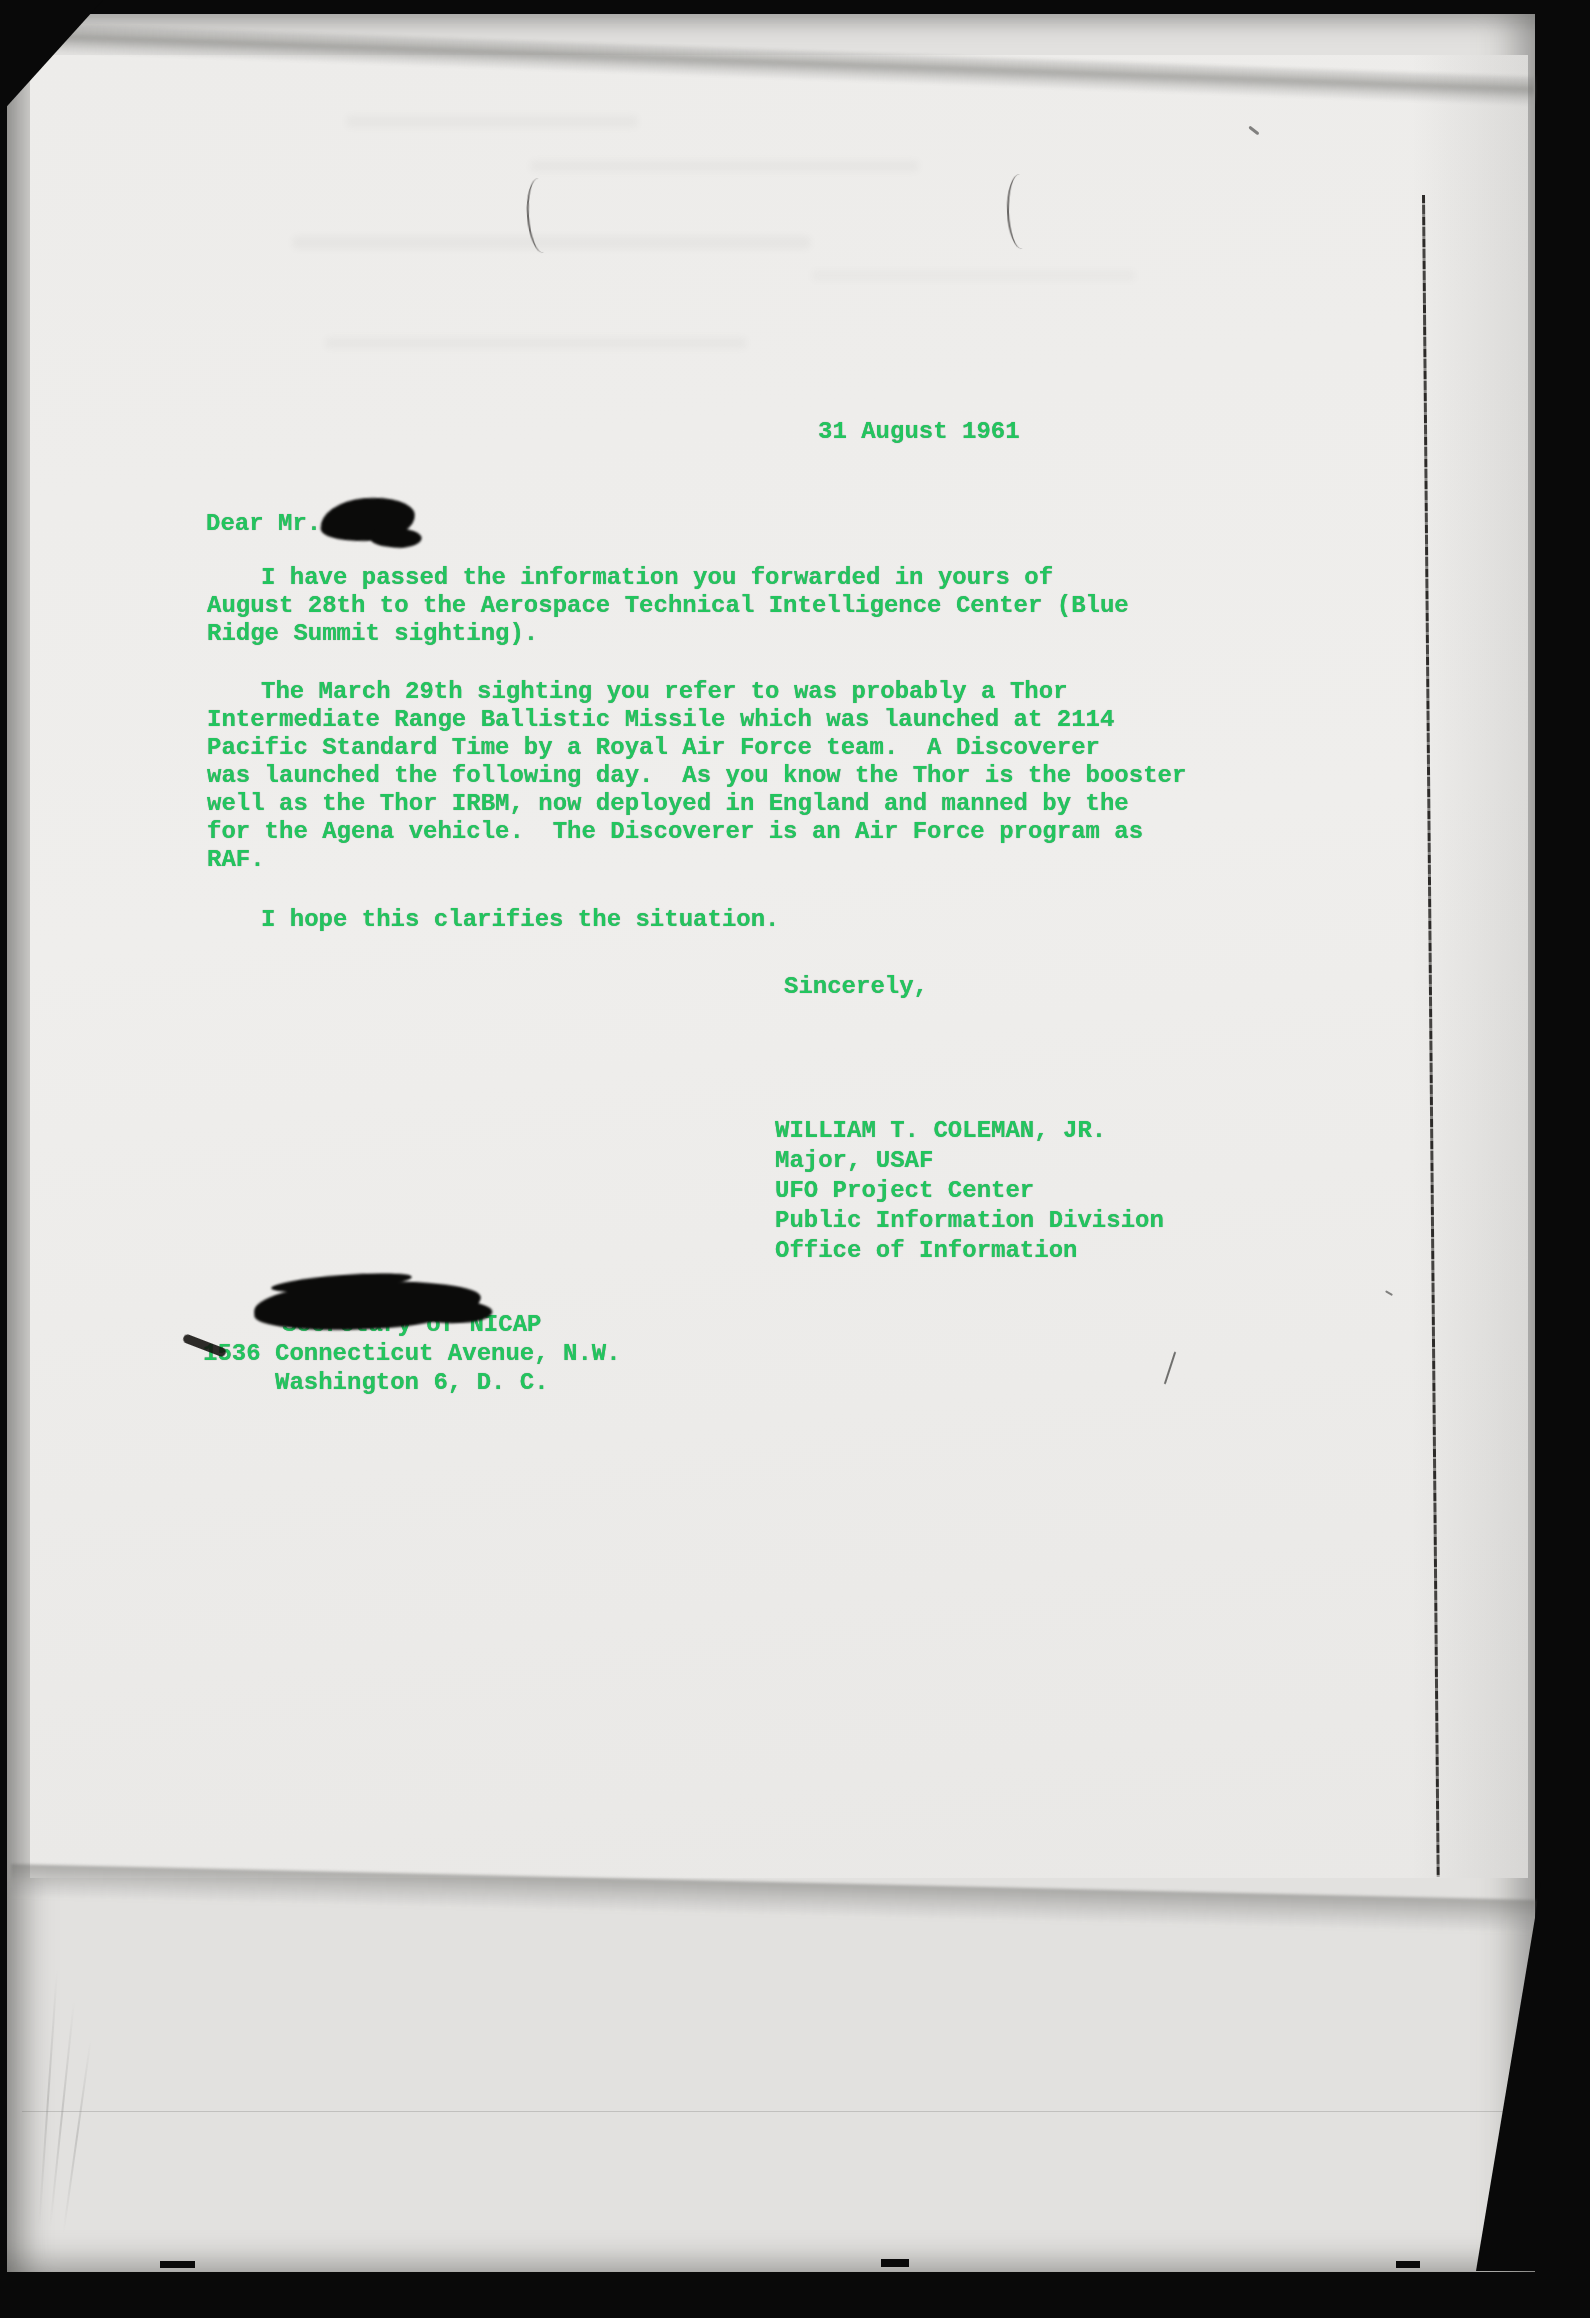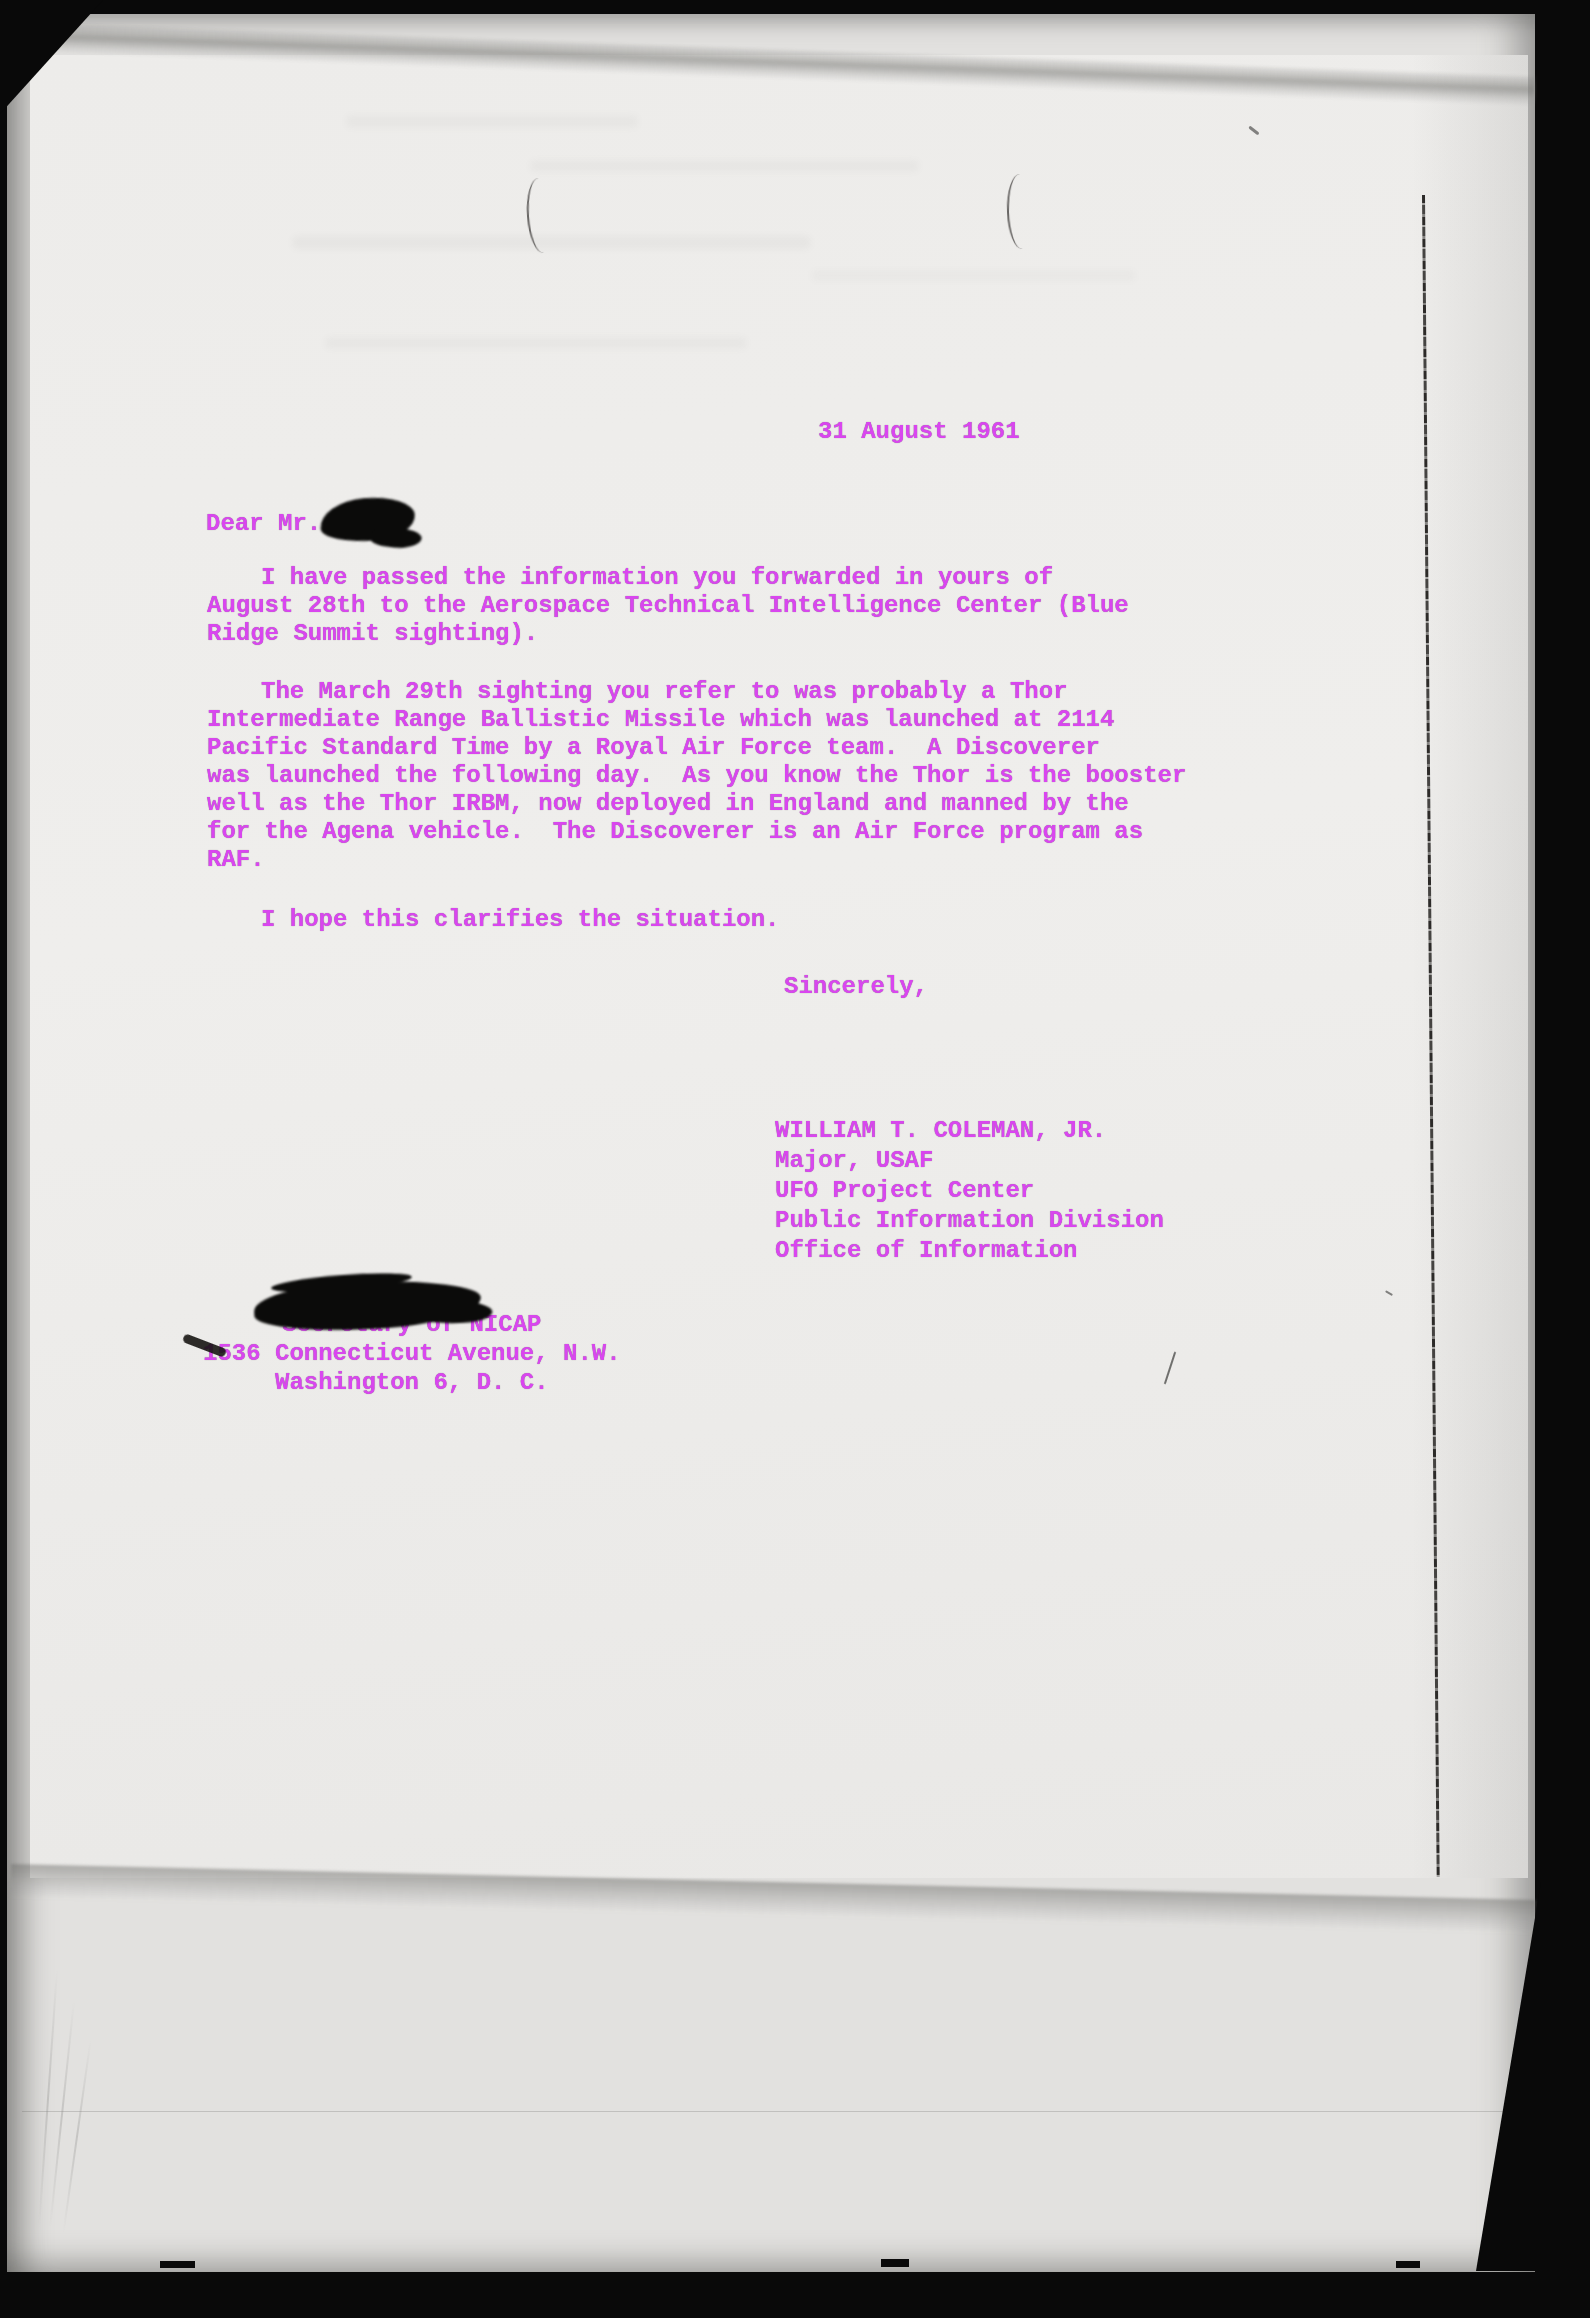--- a/index.html
+++ b/index.html
@@ -96,21 +96,21 @@
   #crease-2 { left:61px; top:2001px; height:227px; transform:rotate(6deg); }
   #crease-3 { left:76px; top:2039px; height:195px; transform:rotate(8deg); }
   .tick { position:absolute; background:#0a0a0a; z-index:7; }
   #tick-1 { left:160px;  top:2261px; width:35px; height:6.5px; }
   #tick-2 { left:881px; top:2259px; width:28px; height:7.6px; }
   #tick-3 { left:1396px; top:2261px; width:24px; height:6.5px; }
 
   
   .tblock { position:absolute; z-index:5; line-height:28px; }
   .tline {
-    font-size:24px; font-weight:700; color:#d946ef; white-space:pre;
+    font-size:24px; font-weight:700; color:#22c55e; white-space:pre;
     text-shadow:0 0 0.8px rgba(25,23,20,.55); filter:blur(0.2px);
   }
   .ind { text-indent:54px; }
   #date       { left:818px; top:418px;  }
   #salutation { left:206px;  top:510px;  }
   #para-1     { left:207px;  top:564px; }
   #para-2     { left:207px;  top:678px; }
   #para-3     { left:207px;  top:906px;font-family:Liberation Mono, monospace; }
   #closing    { left:784px; top:973px; }
   #signature  { left:775px; top:1116px; line-height:30px; }

